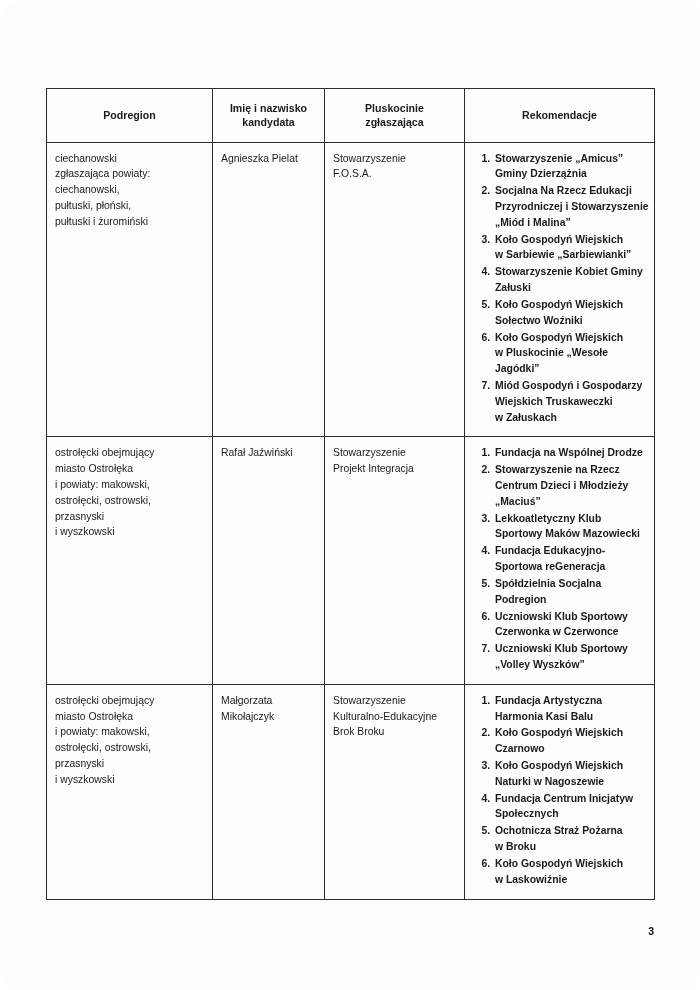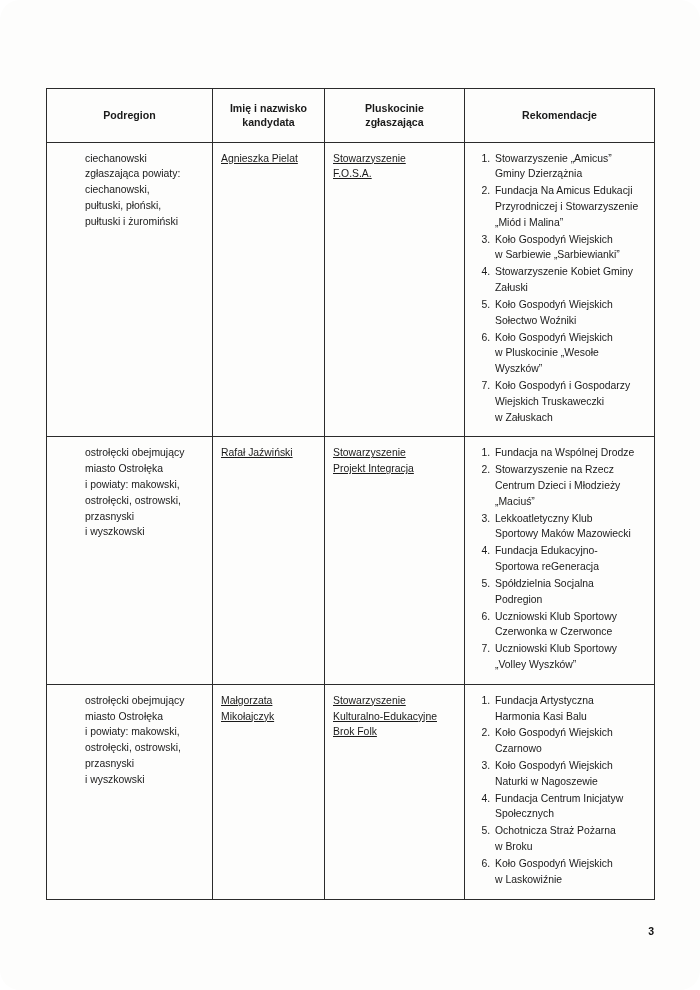--- a/index.html
+++ b/index.html
@@ -48,46 +48,45 @@
     font-size: 10.6px;
     line-height: 1.35;
   }
   col.c1 { width: 166px; }
   col.c2 { width: 112px; }
   col.c3 { width: 140px; }
   col.c4 { width: 190px; }
 
   .cell-lines div {
     white-space: nowrap;
-    margin-left: 30px;
   }
   ol.rec-list {
     margin: 0;
     padding-left: 20px;
     list-style-position: outside;
+    font-weight: bold;
   }
   ol.rec-list li {
     margin: 0 0 1px 0;
     padding-left: 2px;
     line-height: 1.52;
   }
   ol.rec-list li div {
     white-space: nowrap;
   }
   .page-number {
     position: absolute;
     right: 46px;
     top: 925px;
     font-size: 10.5px;
     font-weight: bold;
     color: #111;
   }
   .name-cell div, .org-cell div {
     white-space: nowrap;
-    text-decoration: underline;
   }
 </style>
 </head>
 <body>
 
 <div class="page">
 
   <table class="doc-table">
     <colgroup>
       <col class="c1">
@@ -130,43 +129,43 @@
           <div>Stowarzyszenie</div>
           <div>F.O.S.A.</div>
         </td>
         <td>
           <ol class="rec-list">
             <li>
               <div>Stowarzyszenie „Amicus”</div>
               <div>Gminy Dzierzążnia</div>
             </li>
             <li>
-              <div>Fundacja Na Amicus Edukacji</div>
+              <div>Socjalna Na Rzecz Edukacji</div>
               <div>Przyrodniczej i Stowarzyszenie</div>
               <div>„Miód i Malina”</div>
             </li>
             <li>
               <div>Koło Gospodyń Wiejskich</div>
               <div>w Sarbiewie „Sarbiewianki”</div>
             </li>
             <li>
               <div>Stowarzyszenie Kobiet Gminy</div>
               <div>Załuski</div>
             </li>
             <li>
               <div>Koło Gospodyń Wiejskich</div>
               <div>Sołectwo Woźniki</div>
             </li>
             <li>
               <div>Koło Gospodyń Wiejskich</div>
               <div>w Pluskocinie „Wesołe</div>
-              <div>Wyszków”</div>
-            </li>
-            <li>
-              <div>Koło Gospodyń i Gospodarzy</div>
+              <div>Jagódki”</div>
+            </li>
+            <li>
+              <div>Miód Gospodyń i Gospodarzy</div>
               <div>Wiejskich Truskaweczki</div>
               <div>w Załuskach</div>
             </li>
           </ol>
         </td>
       </tr>
 
       <tr>
         <td class="cell-lines">
           <div>ostrołęcki obejmujący</div>
@@ -226,21 +225,21 @@
           <div>przasnyski</div>
           <div>i wyszkowski</div>
         </td>
         <td class="name-cell">
           <div>Małgorzata</div>
           <div>Mikołajczyk</div>
         </td>
         <td class="org-cell">
           <div>Stowarzyszenie</div>
           <div>Kulturalno-Edukacyjne</div>
-          <div>Brok Folk</div>
+          <div>Brok Broku</div>
         </td>
         <td>
           <ol class="rec-list">
             <li>
               <div>Fundacja Artystyczna</div>
               <div>Harmonia Kasi Balu</div>
             </li>
             <li>
               <div>Koło Gospodyń Wiejskich</div>
               <div>Czarnowo</div>

